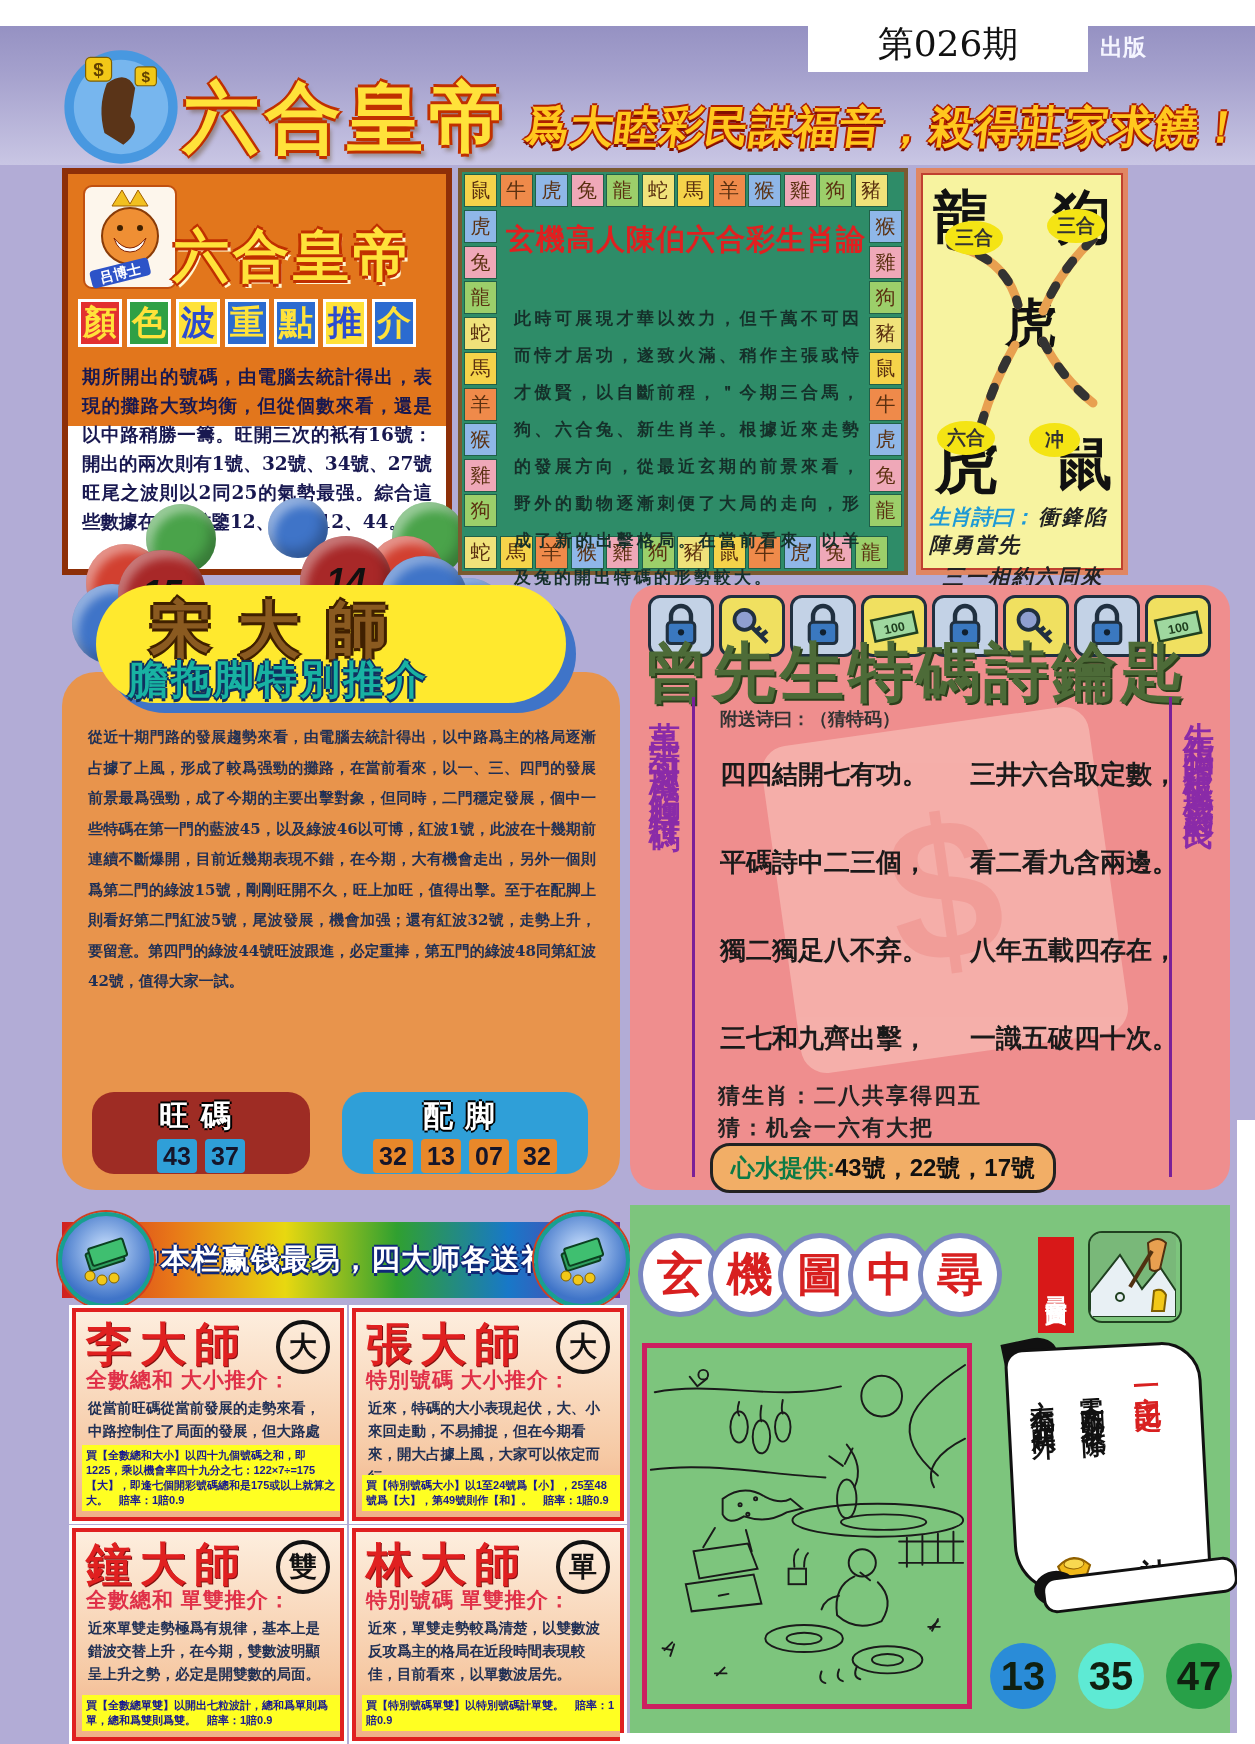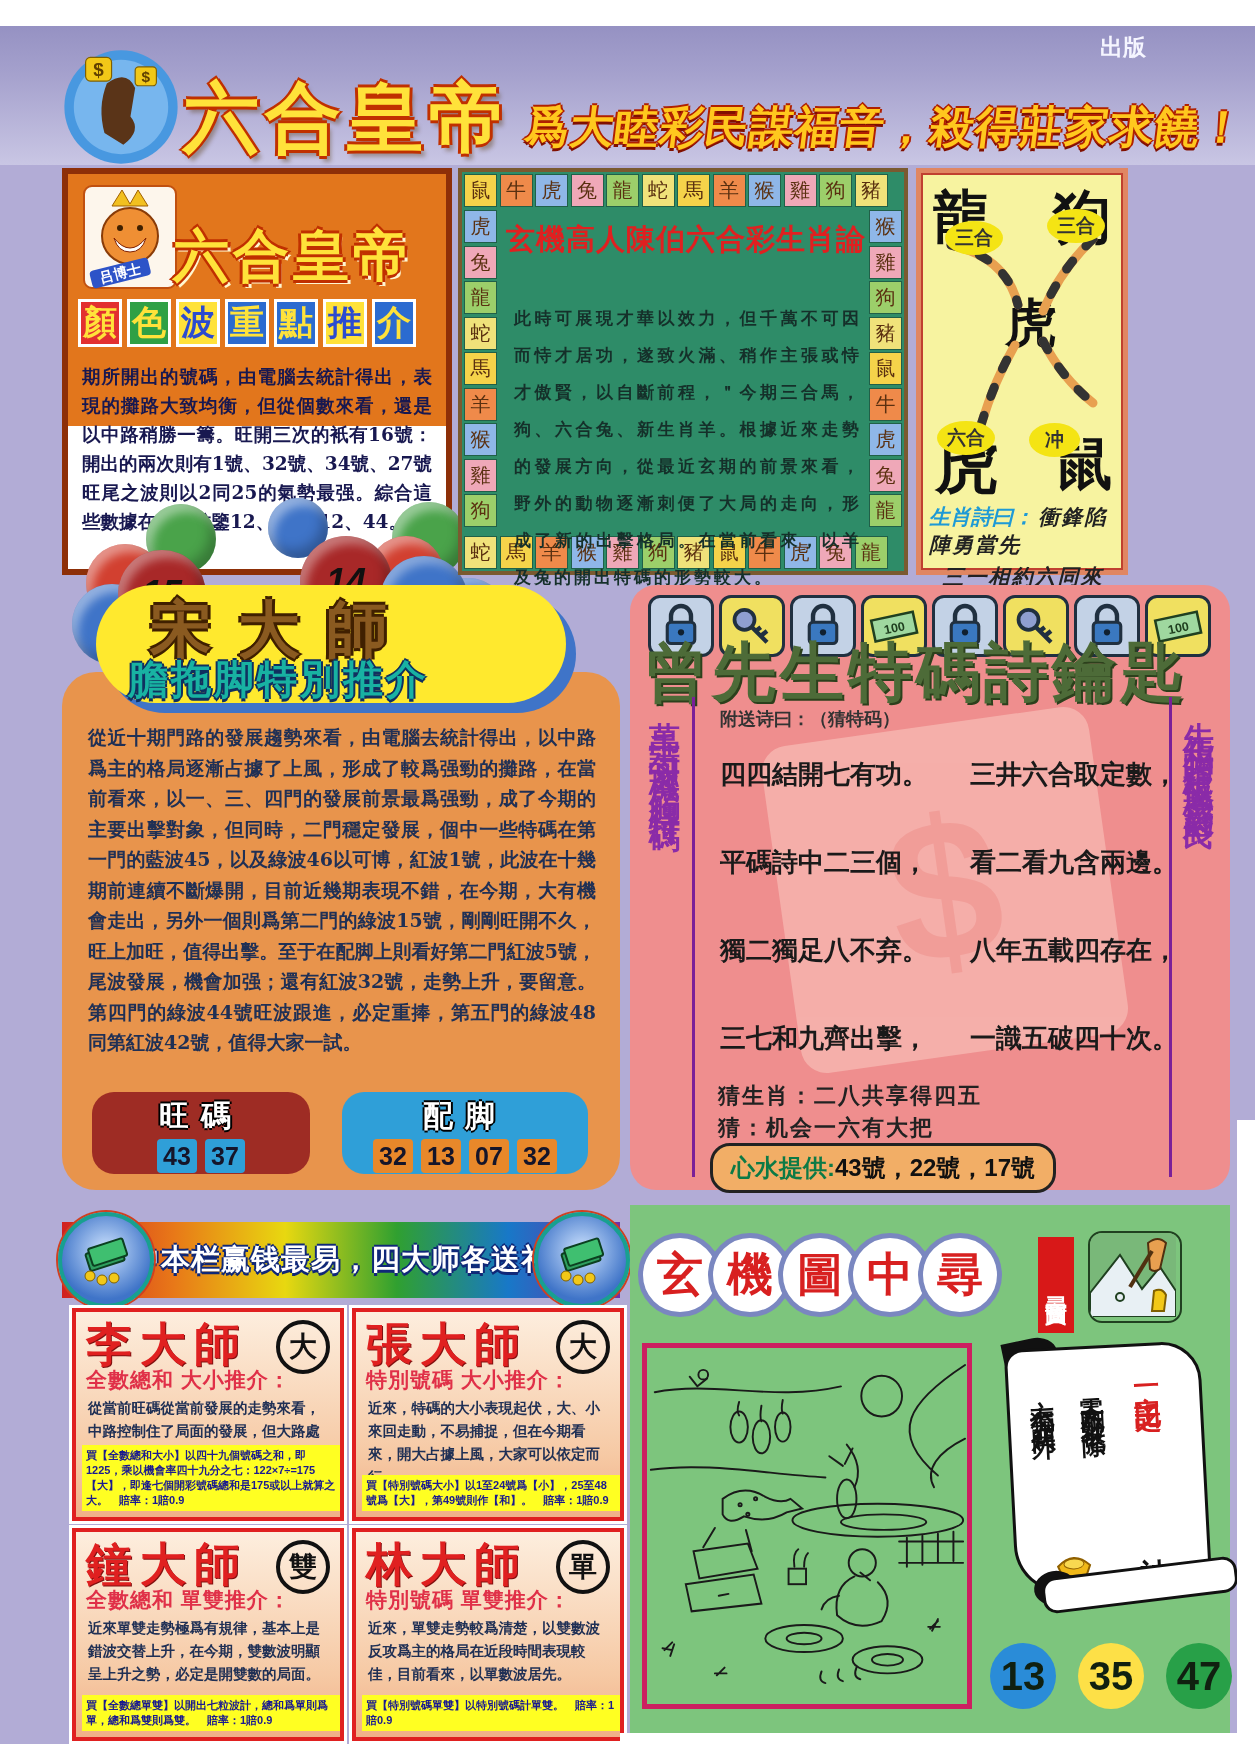--- a/index.html
+++ b/index.html
@@ -46,21 +46,21 @@
   #zcpoem{left:8px;top:330px;width:188px;font-style:italic;}
   #zcpl{font-size:21px;font-weight:bold;color:#1e9ad6;display:inline;}
   .zcline{font-size:21px;font-weight:bold;color:#222;font-family:"DejaVu Serif",serif;letter-spacing:2px;}
   
   #songpanel{left:62px;top:672px;width:558px;height:518px;background:#e8944c;border-radius:34px;}
   #songblob{left:96px;top:585px;width:470px;height:118px;background:#ffe92e;border-radius:60px;box-shadow:10px 10px 0 #3f74c8;}
   #songtitle{left:150px;top:588px;font-size:62px;font-weight:bold;color:#8a5a20;letter-spacing:26px;
     text-shadow:-3px 0 #402000,3px 0 #402000,0 -3px #402000,0 3px #402000;}
   #songsub{left:128px;top:652px;font-size:40px;font-weight:bold;color:#18b2a2;letter-spacing:3px;
     text-shadow:-2px 0 #103060,2px 0 #103060,0 -2px #103060,0 3px #103060;}
-  #songbody{left:88px;top:722px;width:508px;font-size:19px;font-weight:bold;line-height:30.5px;color:#203055;font-family:"DejaVu Serif",serif;text-align:justify;}
+  #songbody{left:88px;top:722px;width:508px;font-size:15px;font-weight:bold;line-height:30.5px;color:#203055;font-family:"DejaVu Serif",serif;text-align:justify;}
   #hotbox{left:92px;top:1092px;width:218px;height:82px;background:#9e2c24;border-radius:22px;text-align:center;}
   #pairbox{left:342px;top:1092px;width:246px;height:82px;background:#2f9fd8;border-radius:22px;text-align:center;}
   .cardlabel{font-size:30px;font-weight:bold;color:#fff;letter-spacing:12px;margin-top:4px;
     text-shadow:-2px 0 #000,2px 0 #000,0 -2px #000,0 2px #000;}
   .numrow{display:flex;justify-content:center;gap:8px;margin-top:2px;}
   .numsq{width:40px;height:34px;display:flex;align-items:center;justify-content:center;font-size:25px;font-weight:bold;color:#15152a;border-radius:4px;}
   
   #zengbox{left:630px;top:585px;width:600px;height:605px;background:#ef8e8e;border-radius:26px;}
   #zengicons{left:18px;top:10px;display:flex;gap:5px;}
   .ptile{width:66px;height:62px;border-radius:12px;border:3px solid #203040;box-sizing:border-box;display:flex;align-items:center;justify-content:center;}
@@ -117,20 +117,23 @@
   #rightwhite{left:1237px;top:1120px;width:18px;height:624px;background:#fff;}
   #botwhite{left:620px;top:1733px;width:635px;height:11px;background:#fff;}
 </style>
 </head>
 <body>
 
 <div id="page" class="ni">
 
   <div id="hdr" class="abs"></div>
   <div id="topwhite" class="abs"></div>
+  <div id="issuebox" class="abs">
+    <span>第026期</span>
+  </div>
   <div id="pub" class="abs">出版</div>
 
   <svg class="abs" style="left:62px;top:48px;width:118px;height:118px;" viewBox="0 0 100 100">
     <circle cx="50" cy="50" r="48" fill="#4898e0"></circle>
     <circle cx="50" cy="50" r="40" fill="#77b6ee"></circle>
     <path d="M38 30 Q55 18 62 34 L58 58 Q68 70 52 82 L36 72 Q30 50 38 30Z" fill="#5a3418"></path>
     <rect x="20" y="8" width="22" height="20" rx="4" fill="#f2c818" stroke="#806000"></rect>
     <text x="31" y="24" font-size="16" text-anchor="middle" fill="#604000" font-weight="bold">$</text>
     <rect x="62" y="16" width="18" height="16" rx="3" fill="#f2c818" stroke="#806000"></rect>
     <text x="71" y="29" font-size="13" text-anchor="middle" fill="#604000" font-weight="bold">$</text>
@@ -513,21 +516,21 @@
           <ellipse cx="22" cy="18" rx="10" ry="5" fill="#f8d850" stroke="#906000"></ellipse>
         </svg>
       </div>
       <div id="rollend"></div>
       <div id="rollbar"></div>
     </div>
     <div id="mysballs" class="abs">
         <div class="mball" style="background: rgb(42, 140, 216);">
           <span>13</span>
         </div>
-        <div class="mball" style="background: #fde047;">
+        <div class="mball" style="background: #5eead4;">
           <span>35</span>
         </div>
         <div class="mball" style="background: rgb(40, 160, 72);">
           <span>47</span>
         </div>
       </div>
   </div>
 
   <div id="rightwhite" class="abs"></div>
   <div id="botwhite" class="abs"></div>

